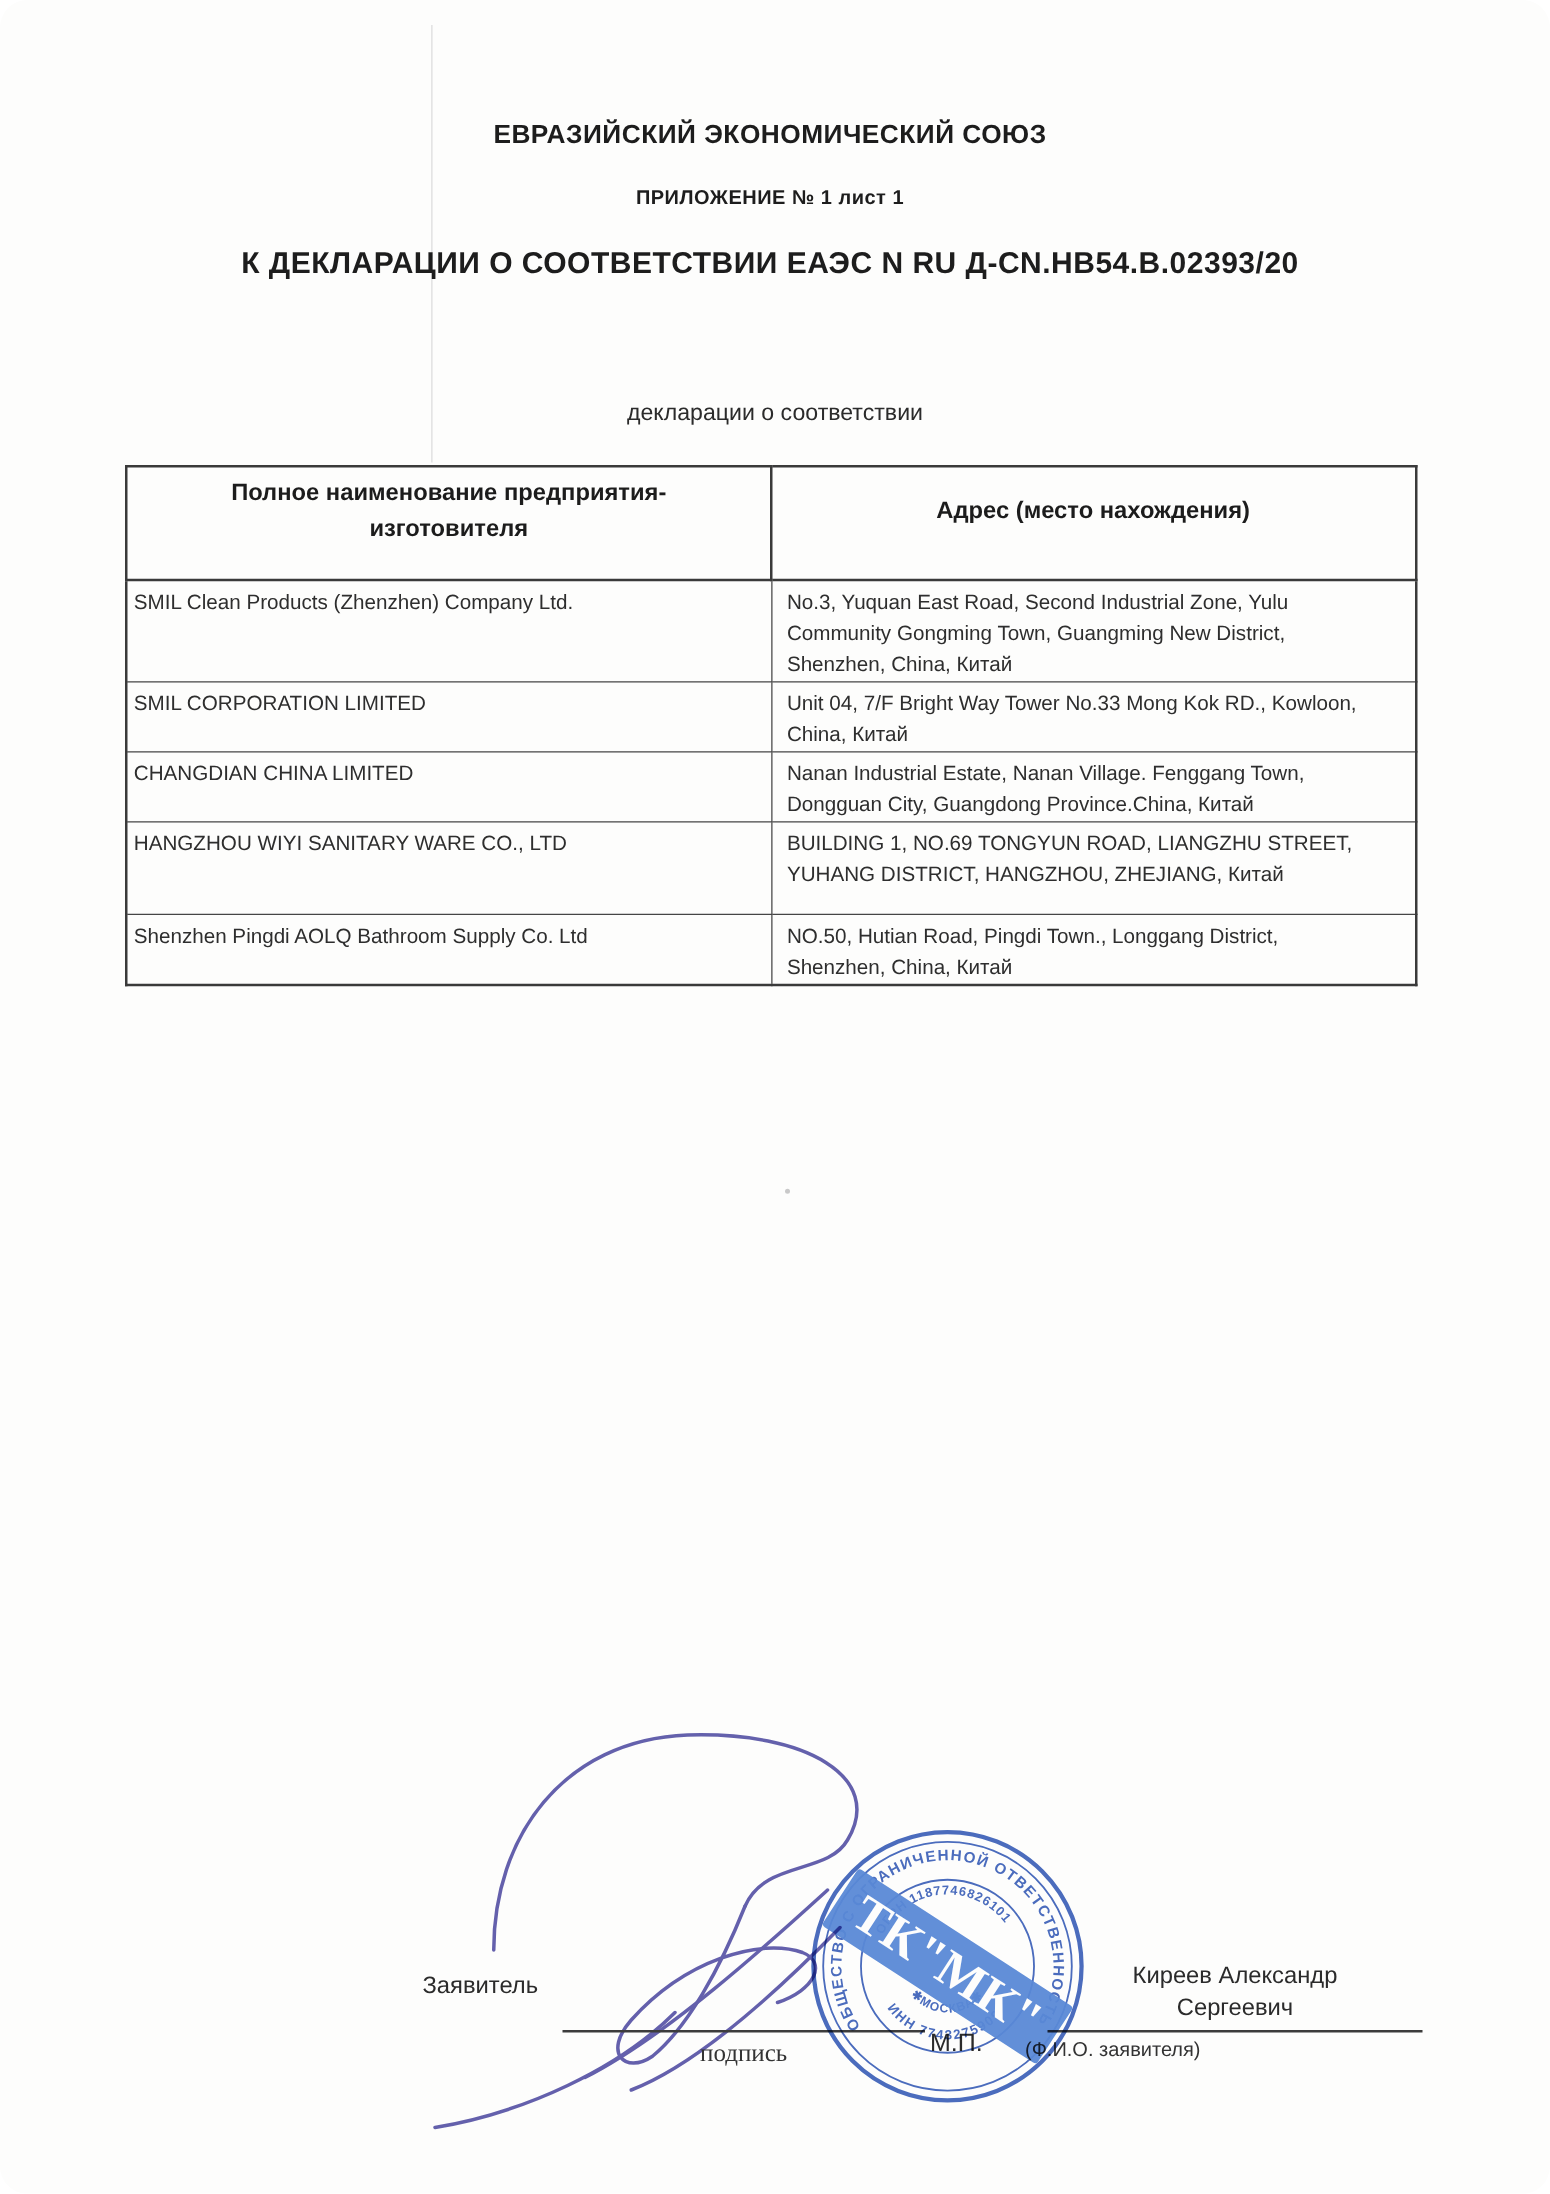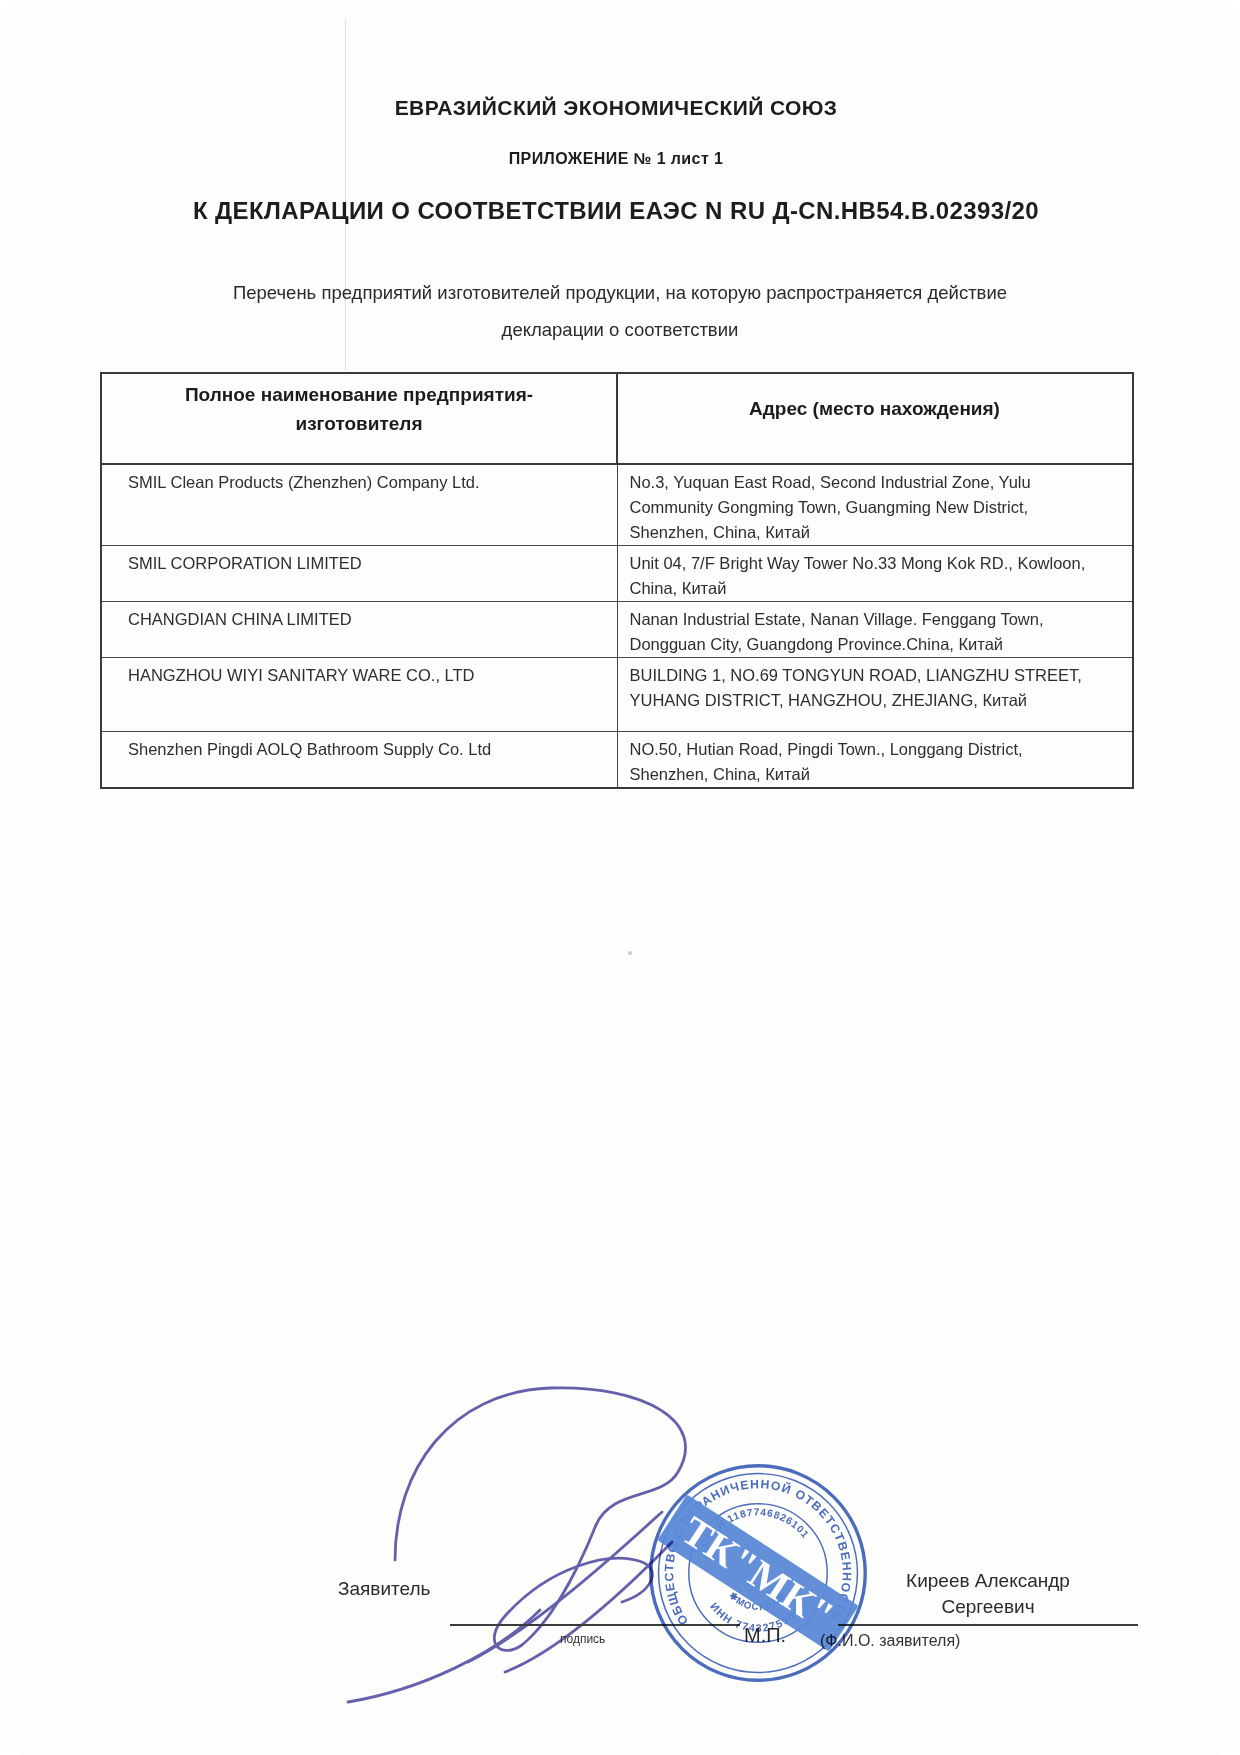--- a/index.html
+++ b/index.html
@@ -29,29 +29,29 @@
     font-size:16.5px; line-height:25px; color:#2e2e2e;
   }
   table.man th{
     border:2.5px solid #3a3a3a; border-bottom-width:2.5px;
     font-size:19px; line-height:29px; font-weight:bold; color:#1c1c1c;
     text-align:center;
   }
   table.man{border:2.5px solid #3a3a3a;}
   th.th-name{height:83px; padding:6px 80px 0 80px;}
   th.th-addr{padding:20px 30px 0 29px; vertical-align:top;}
-  td.c-name{padding:5px 10px 0 26px;}
+  td.c-name{padding:5px 10px 0 5px;}
   td.c-addr{padding:5px 44px 0 12px;}
   tr.r1 td{height:70px;} tr.r2 td{height:46px;} tr.r3 td{height:46px;}
   tr.r4 td{height:68px;} tr.r5 td{height:44px;}
   
   .applicant{position:absolute; left:338px; top:1578px; font-size:19px; color:#2b2b2b;}
   .sig-line1{position:absolute; left:450px; top:1624px; width:290px; border-bottom:2px solid #3c3c3c;}
   .sig-line2{position:absolute; left:838px; top:1624px; width:300px; border-bottom:2px solid #3c3c3c;}
-  .cap-sign{position:absolute; left:560px; top:1632px; font-size:12px; color:#333;}
+  .cap-sign{position:absolute; left:560px; top:1632px; font-size:20px; color:#333;font-family:Liberation Serif, serif;}
   .cap-mp{position:absolute; left:744px; top:1624px; font-size:20px; color:#2b2b2b;}
   .name-block{position:absolute; left:820px; top:1568px; width:336px; text-align:center; font-size:19px; line-height:26px; color:#2b2b2b;}
   .cap-fio{position:absolute; left:820px; top:1632px; width:336px; text-align:left; font-size:16px; color:#333;}
   
   .sig-svg{position:absolute; left:300px; top:1360px; mix-blend-mode:multiply;}
   .stamp-svg{position:absolute; left:641px; top:1456px; mix-blend-mode:multiply; opacity:.92;}
   
   .scan-vline{position:absolute; left:345px; top:20px; width:1px; height:350px; background:#dcdcdc;}
   .scan-dot{position:absolute; left:628px; top:951px; width:4px; height:4px; border-radius:50%; background:#c9c9c9;}
 </style>
@@ -60,21 +60,20 @@
 
 <div class="page">
 
   <div class="scan-vline"></div>
   <div class="scan-dot"></div>
 
   <div class="hline h1">ЕВРАЗИЙСКИЙ ЭКОНОМИЧЕСКИЙ СОЮЗ</div>
   <div class="hline h2">ПРИЛОЖЕНИЕ № 1 лист 1</div>
   <div class="hline h3">К ДЕКЛАРАЦИИ О СООТВЕТСТВИИ ЕАЭС N RU Д-CN.НВ54.В.02393/20</div>
 
-  <div class="para p1">Перечень предприятий изготовителей продукции, на которую распространяется действие</div>
   <div class="para p2">декларации о соответствии</div>
 
   <table class="man">
     <colgroup>
         <col>
         <col>
       </colgroup>
     <tbody>
         <tr>
       <th class="th-name">Полное наименование предприятия-изготовителя</th>

